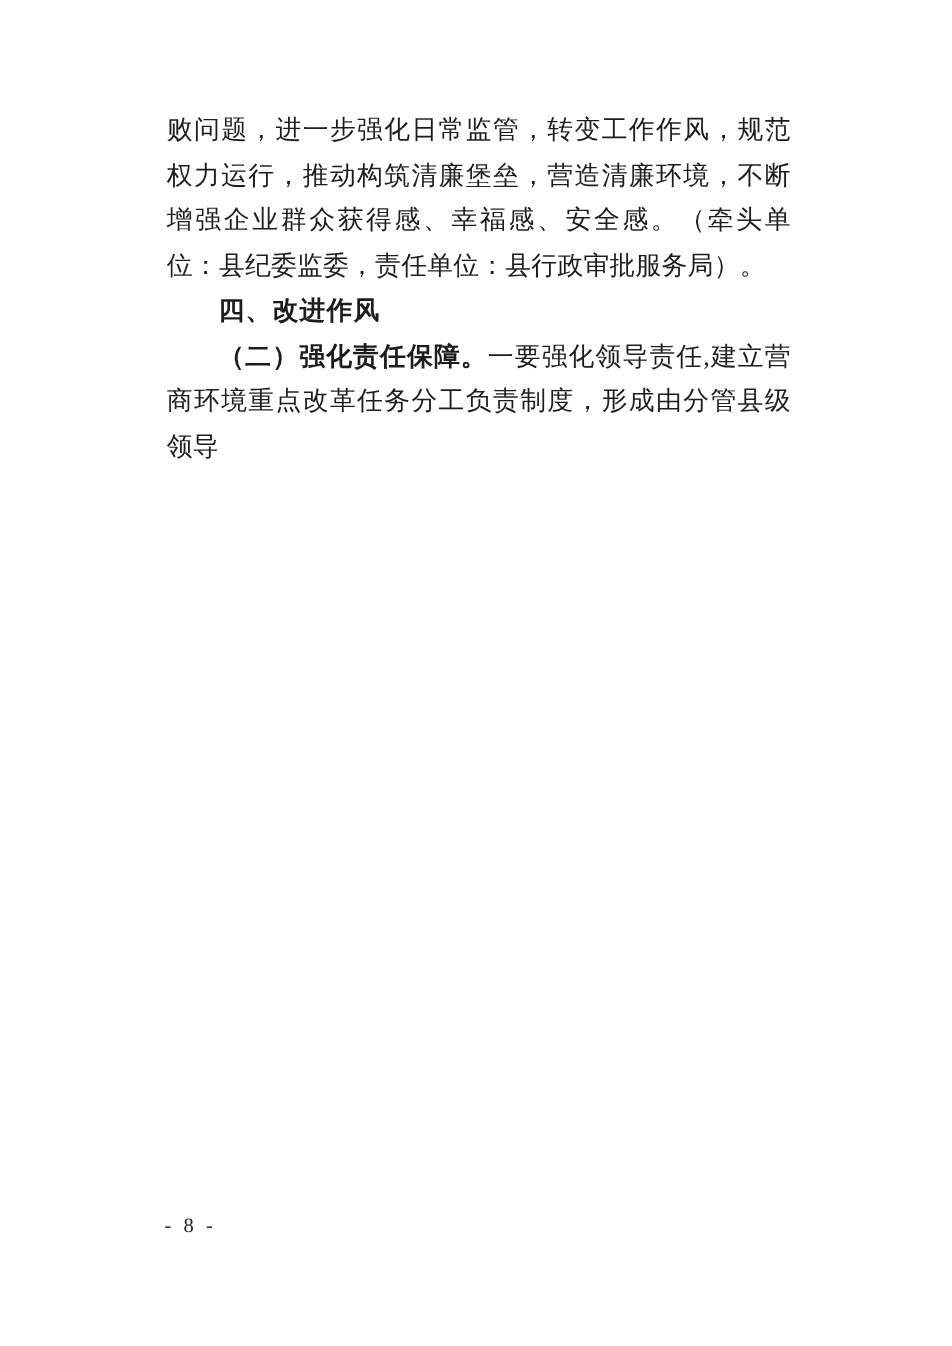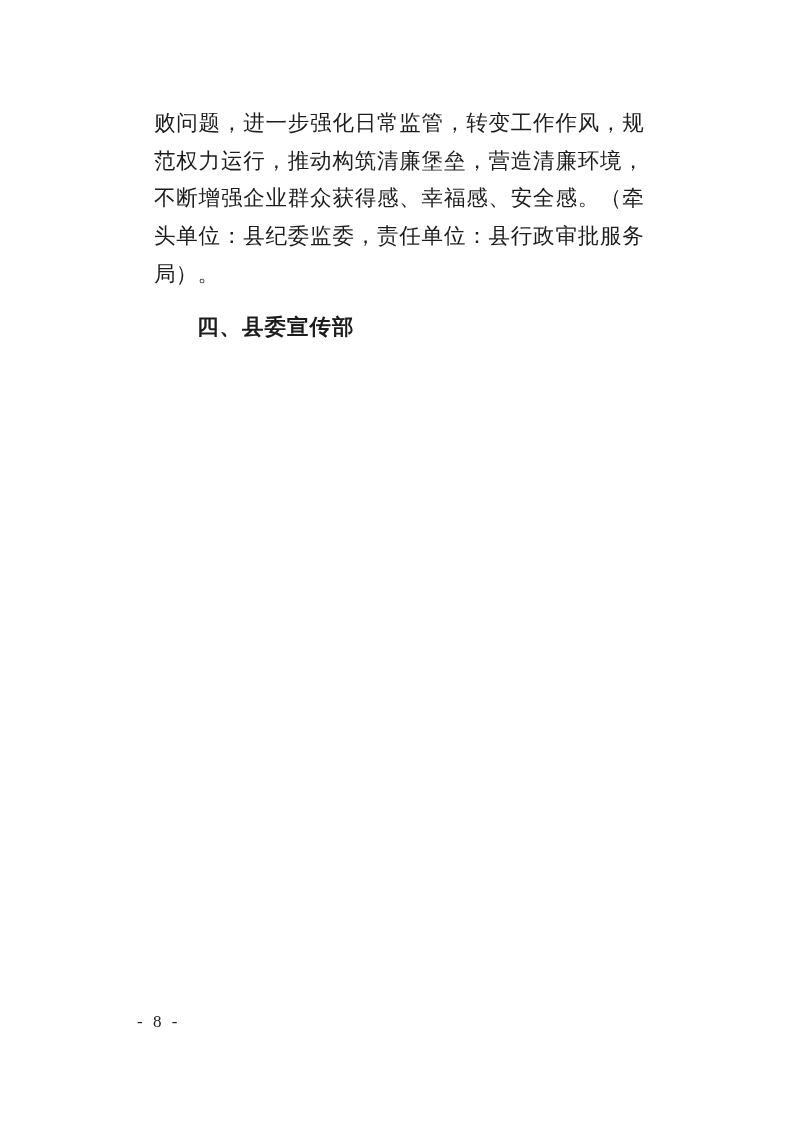--- a/index.html
+++ b/index.html
@@ -21,21 +21,21 @@
     left: 139px;
     top: 90px;
     width: 520px;
     font-size: 21.5px;
     line-height: 37.7px;
     text-align: justify;
     text-justify: inter-character;
     letter-spacing: 0.2px;
   }
   .para {
-    margin: 15px;
+    margin: 0;
     padding: 0;
   }
   .para.indent {
     text-indent: 43px;
   }
   .lead {
     font-weight: bold;
   }
   .heading {
     font-weight: bold;
@@ -55,20 +55,21 @@
 </style>
 </head>
 <body>
 
 <div class="page">
   <div class="content">
 
     <p class="para">败问题，进一步强化日常监管，转变工作作风，规范权力运行，推动构筑清廉堡垒，营造清廉环境，不断增强企业群众获得感、幸福感、安全感。（牵头单位：县纪委监委，责任单位：县行政审批服务局）。</p>
 
 
-    <p class="para heading">四、县委宣传部</p>
+    <p class="para heading">四、改进作风</p>
 
 
+    <p class="para indent"><span class="lead">（二）强化责任保障。</span><span>一要强化领导责任,建立营商环境重点改革任务分工负责制度，形成由分管县级领导</span></p>
 
   </div>
 
   <div class="footer">- 8 -</div>
 </div>
 
 </body></html>

